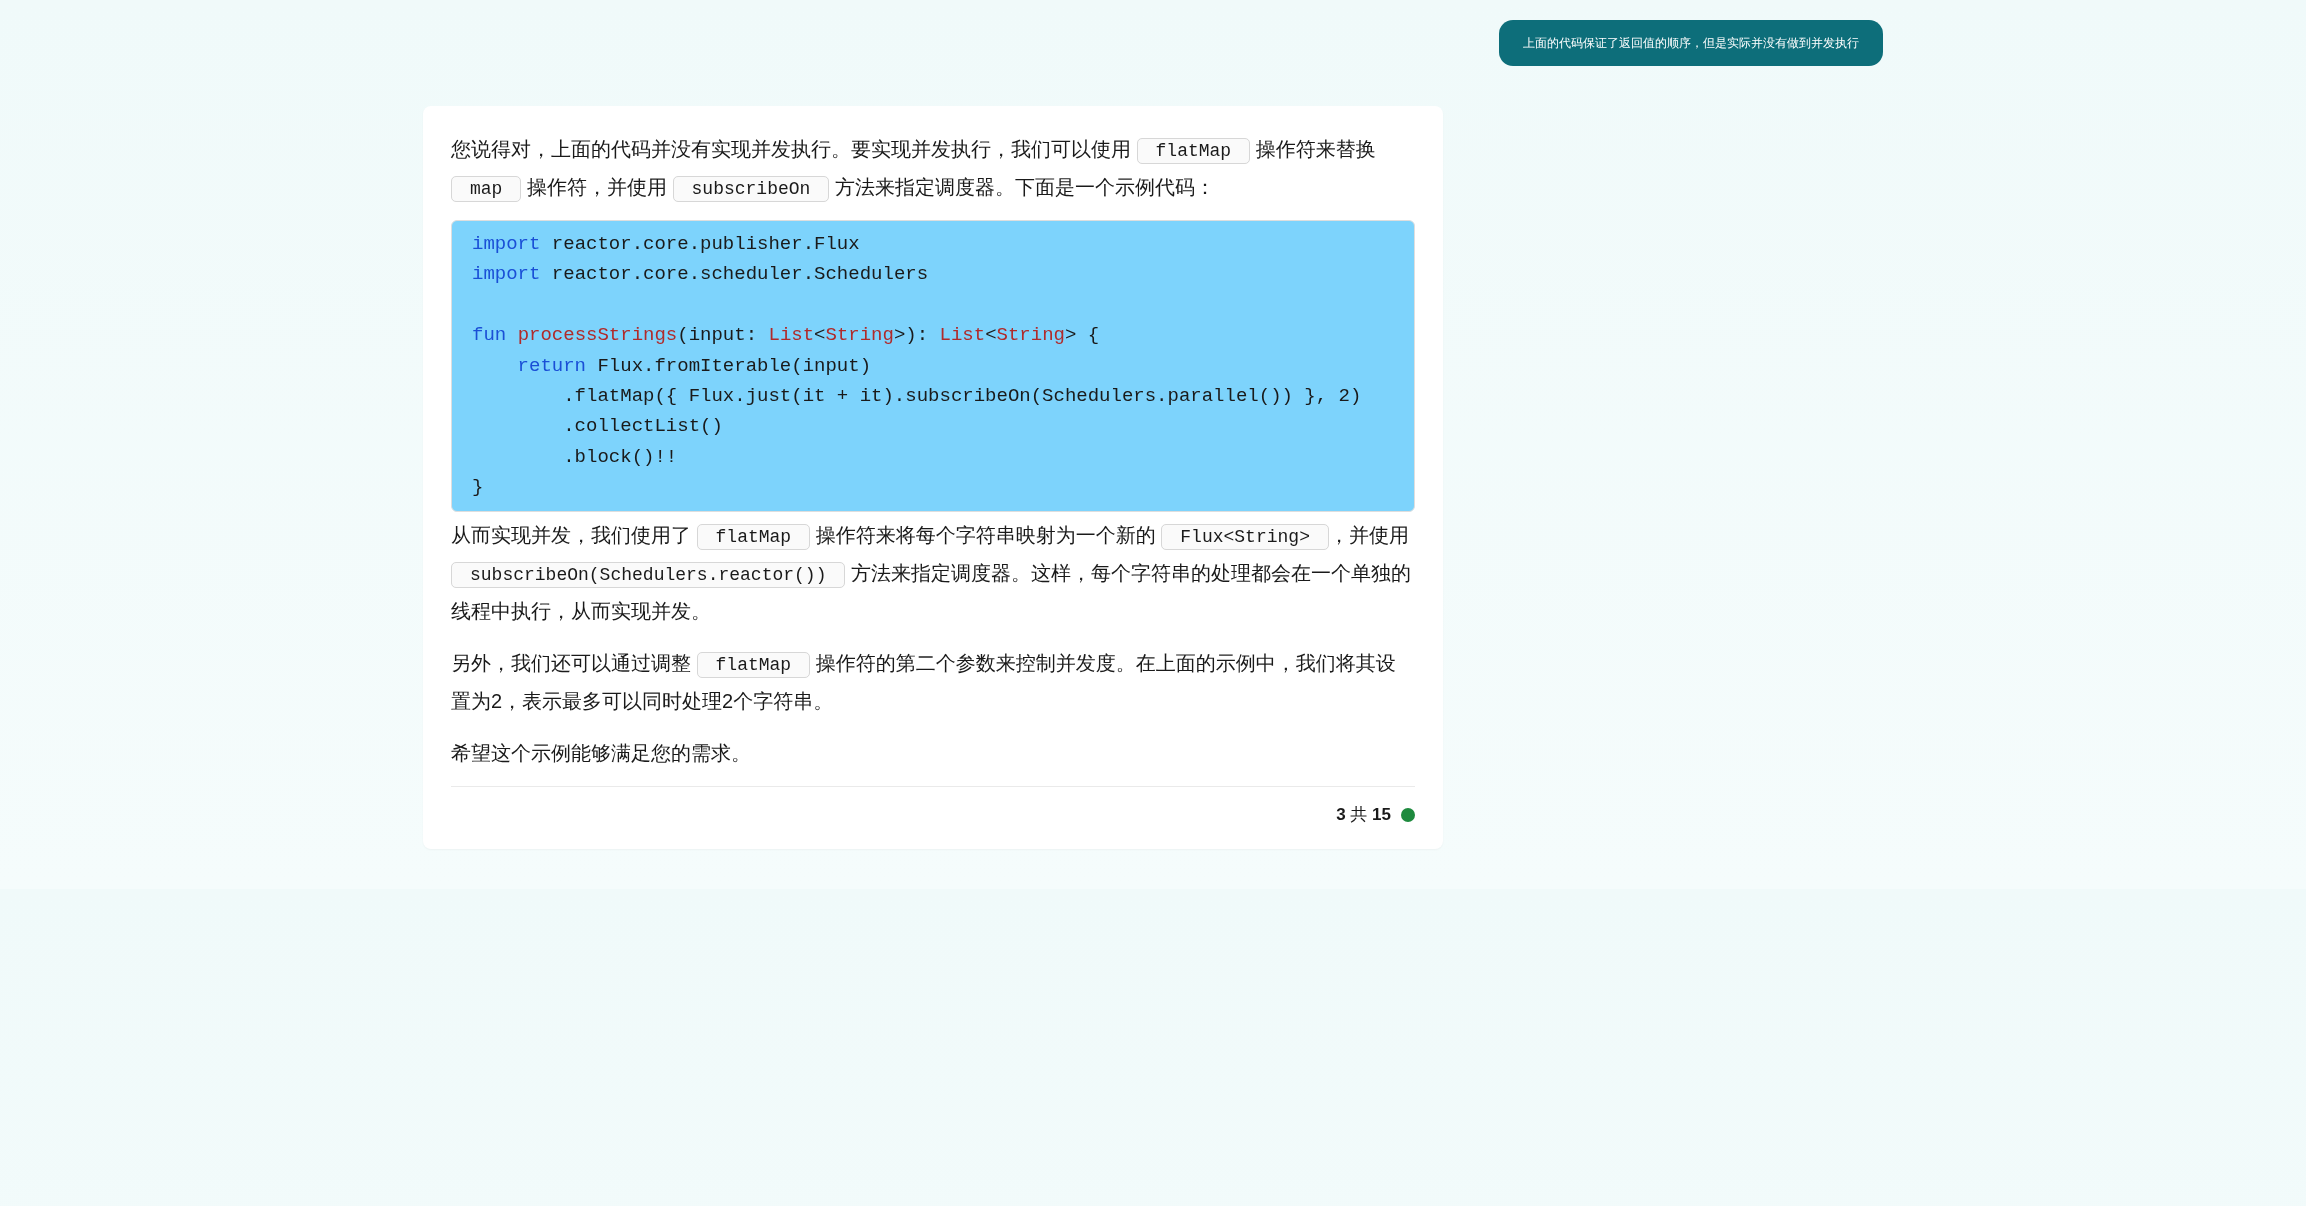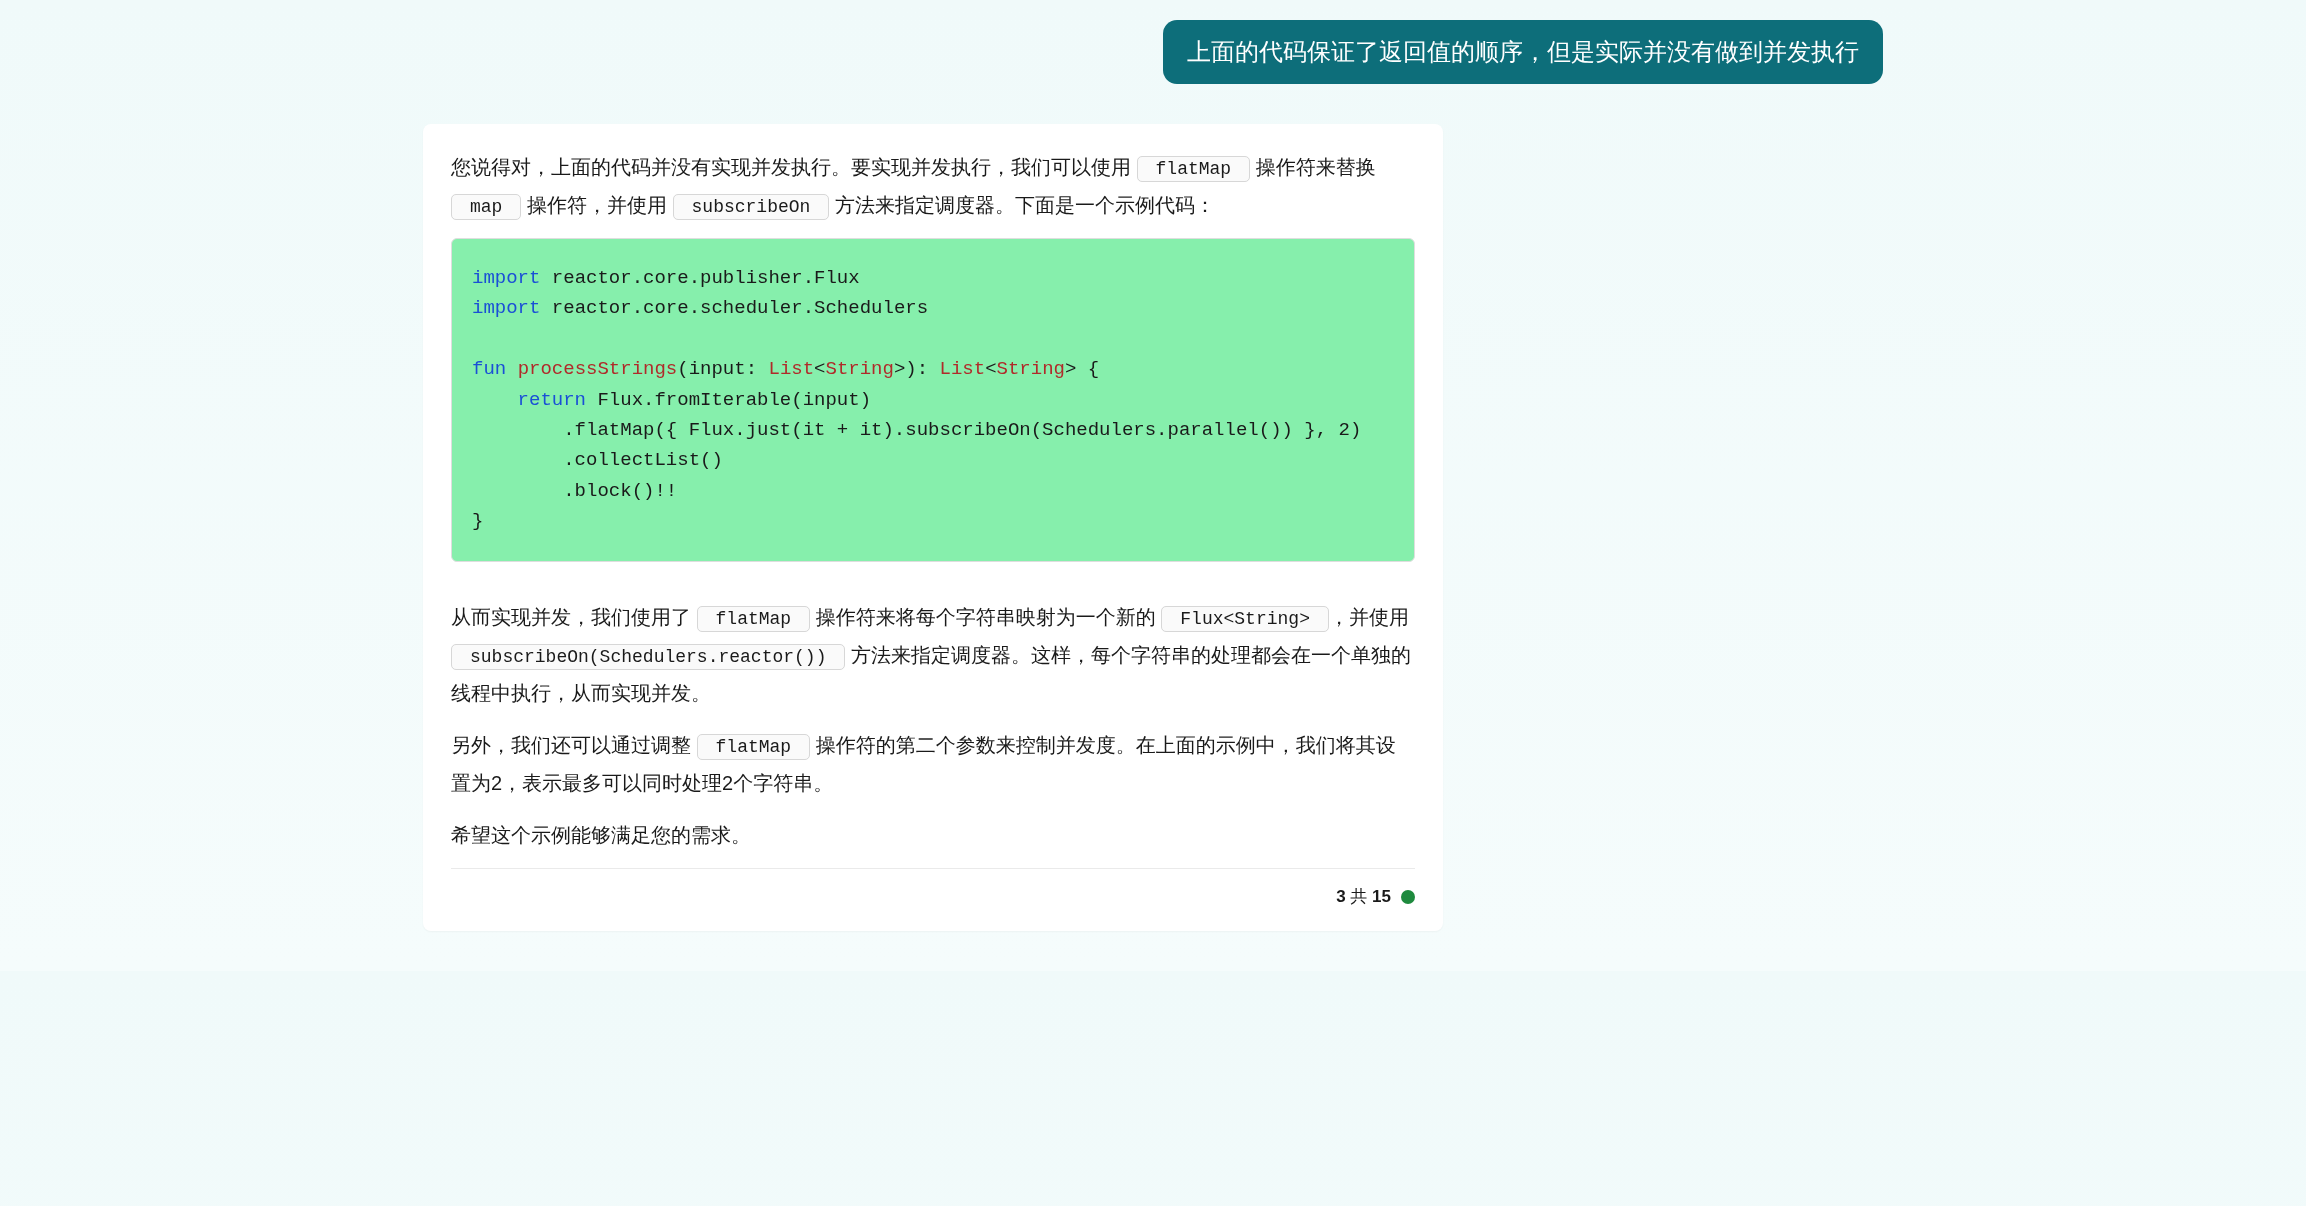--- a/index.html
+++ b/index.html
@@ -16,21 +16,21 @@
   .user-row {
     display: flex;
     justify-content: flex-end;
     margin-bottom: 40px;
   }
   .user-bubble {
     background: #0d6e7a;
     color: #ffffff;
     padding: 14px 24px;
     border-radius: 14px;
-    font-size: 24px;
+    font-size: 12px;
     font-weight: 500;
     max-width: 80%;
     line-height: 1.5;
   }
   .assistant-card {
     background: #ffffff;
     border-radius: 8px;
     padding: 24px 28px 18px 28px;
     max-width: 1020px;
     box-shadow: 0 1px 2px rgba(0,0,0,0.04);
@@ -44,25 +44,25 @@
     font-family: "SFMono-Regular", Consolas, "Liberation Mono", Menlo, monospace;
     font-size: 18px;
     background: #fafafa;
     border: 1px solid #d7d7d7;
     border-radius: 5px;
     padding: 2px 18px;
     vertical-align: baseline;
     line-height: 1;
   }
   .code-block {
-    background: #86efac;
+    background: #7dd3fc;
     border: 1px solid #dedede;
     border-radius: 6px;
-    padding: 24px 20px;
-    margin: 14px 0 36px 0;
+    padding: 8px 20px;
+    margin: 14px 0 4px 0;
     font-family: "SFMono-Regular", Consolas, "Liberation Mono", Menlo, monospace;
     font-size: 19px;
     line-height: 1.6;
     white-space: pre;
     overflow-x: auto;
   }
   .kw { color: #1a4fd6; }
   .fn { color: #b02a2a; }
   .ty { color: #b02a2a; }
   .footer-row {

